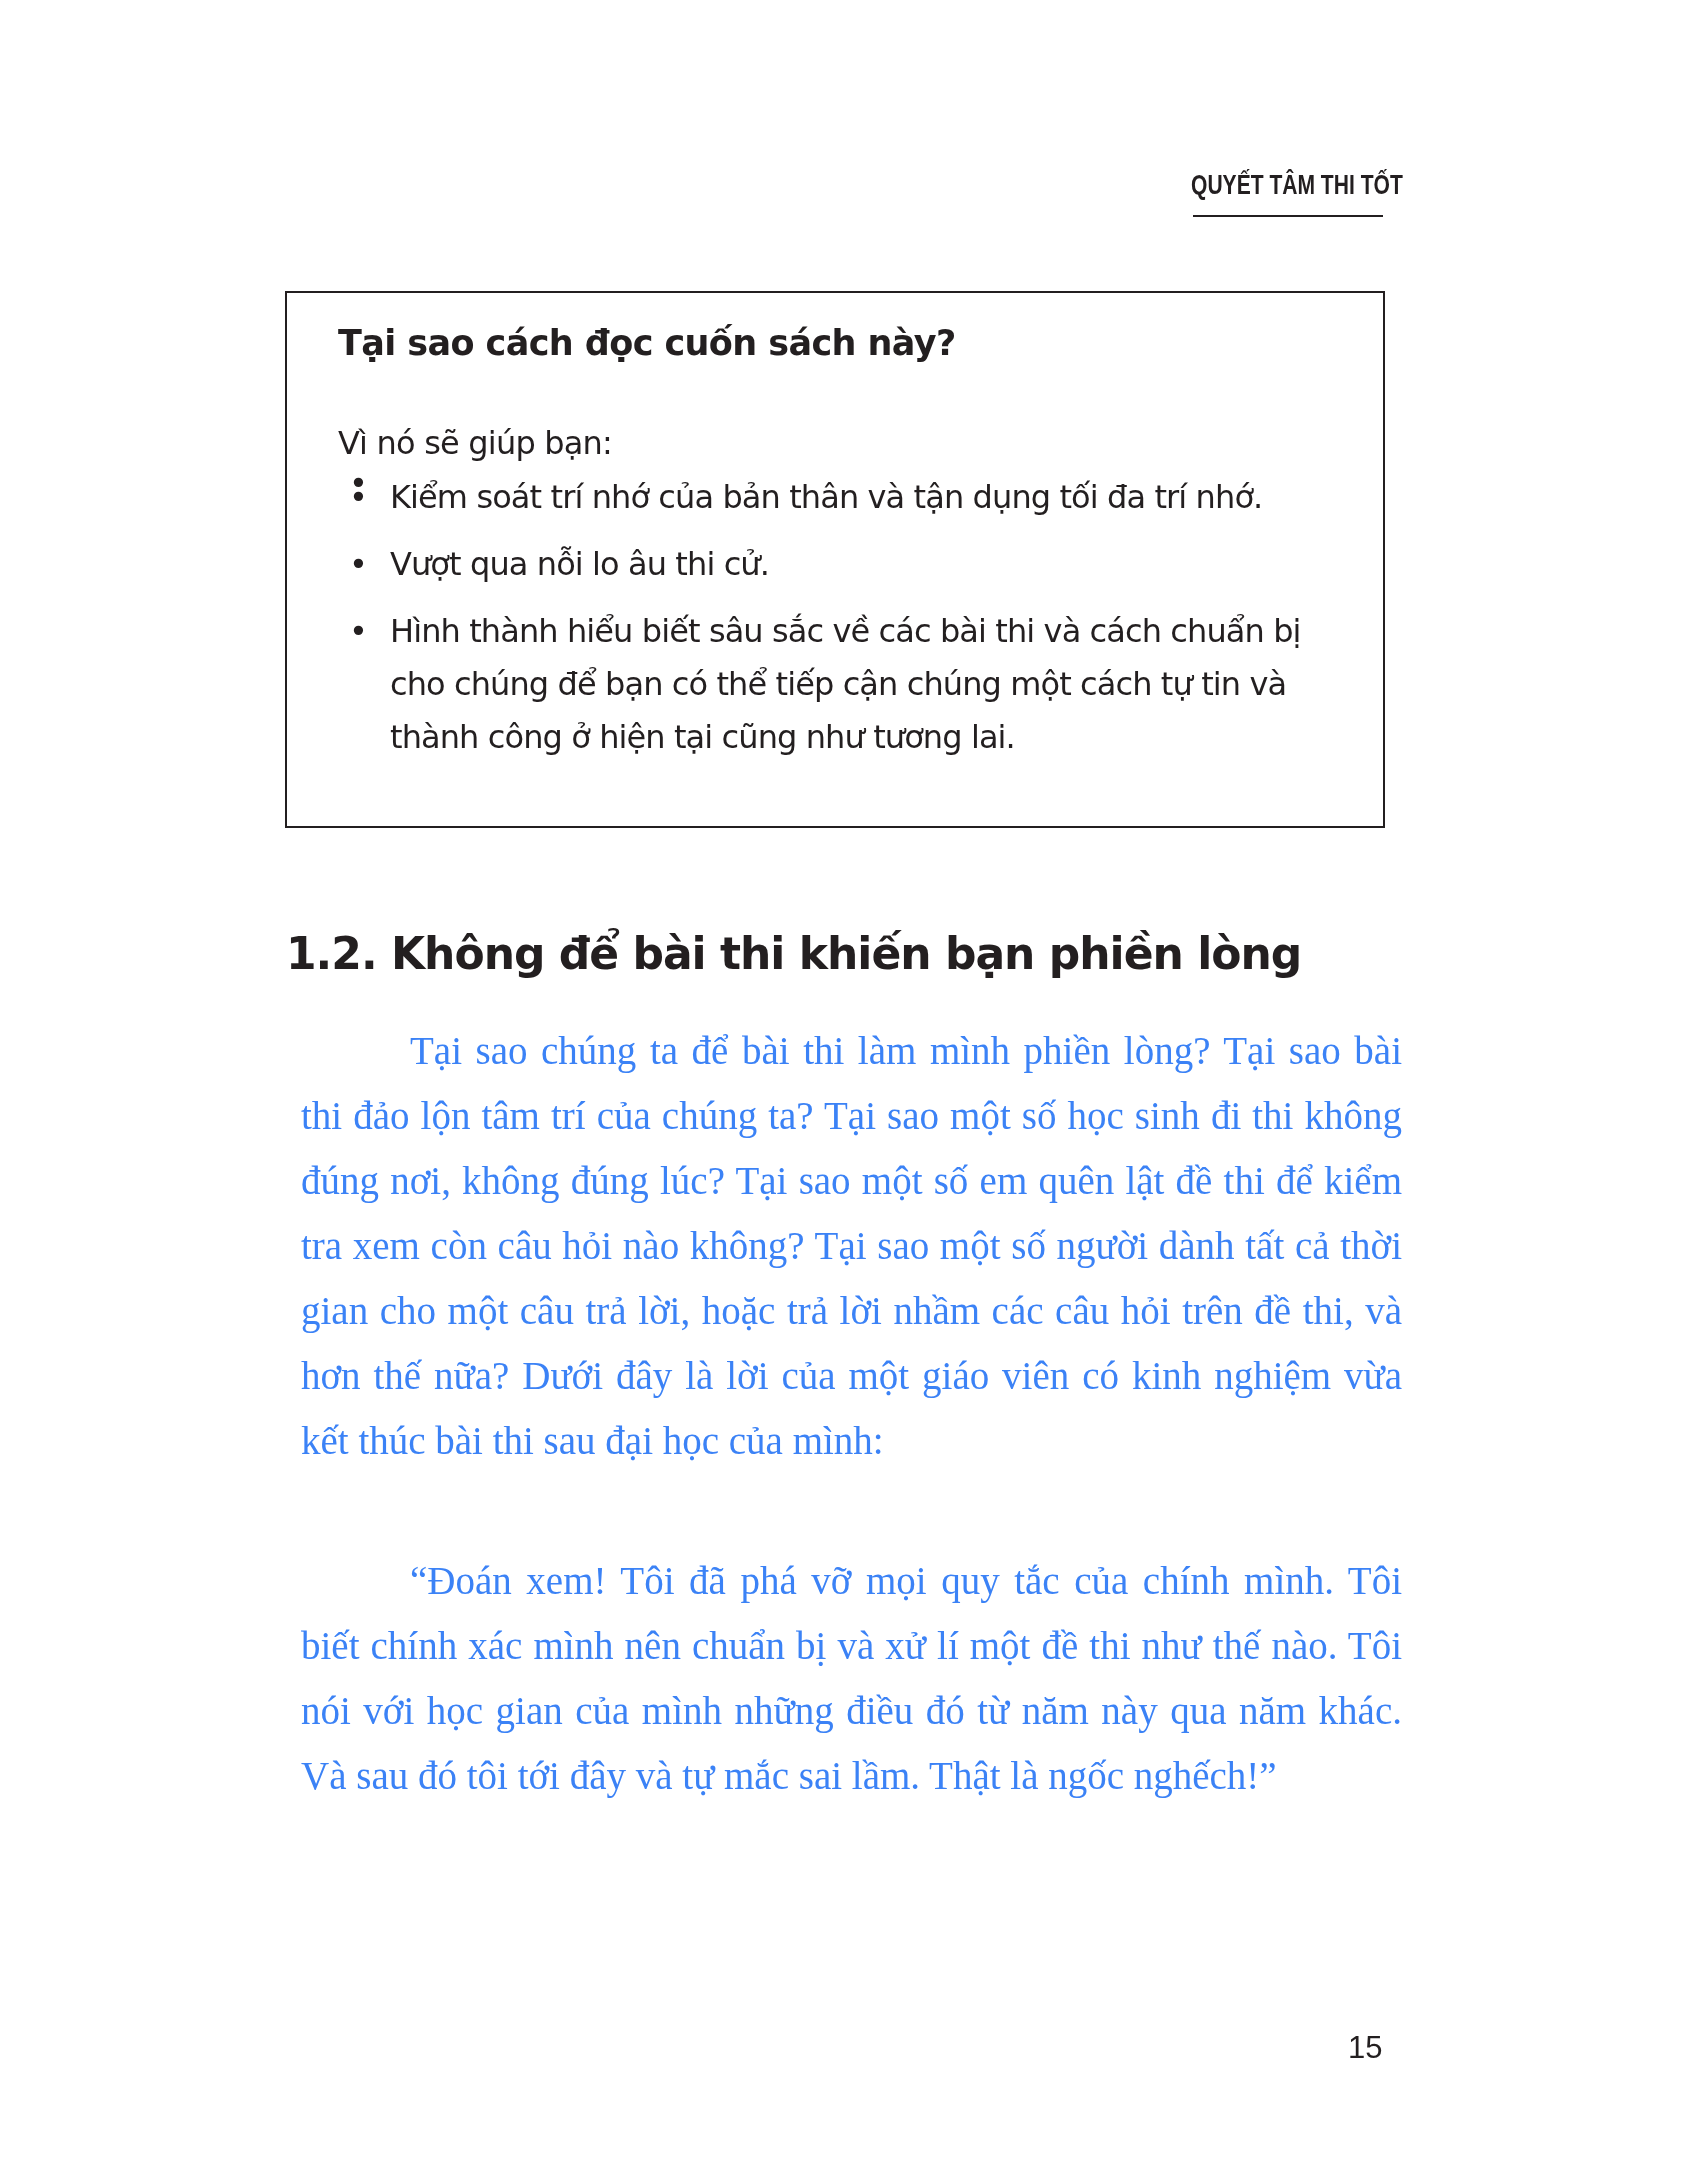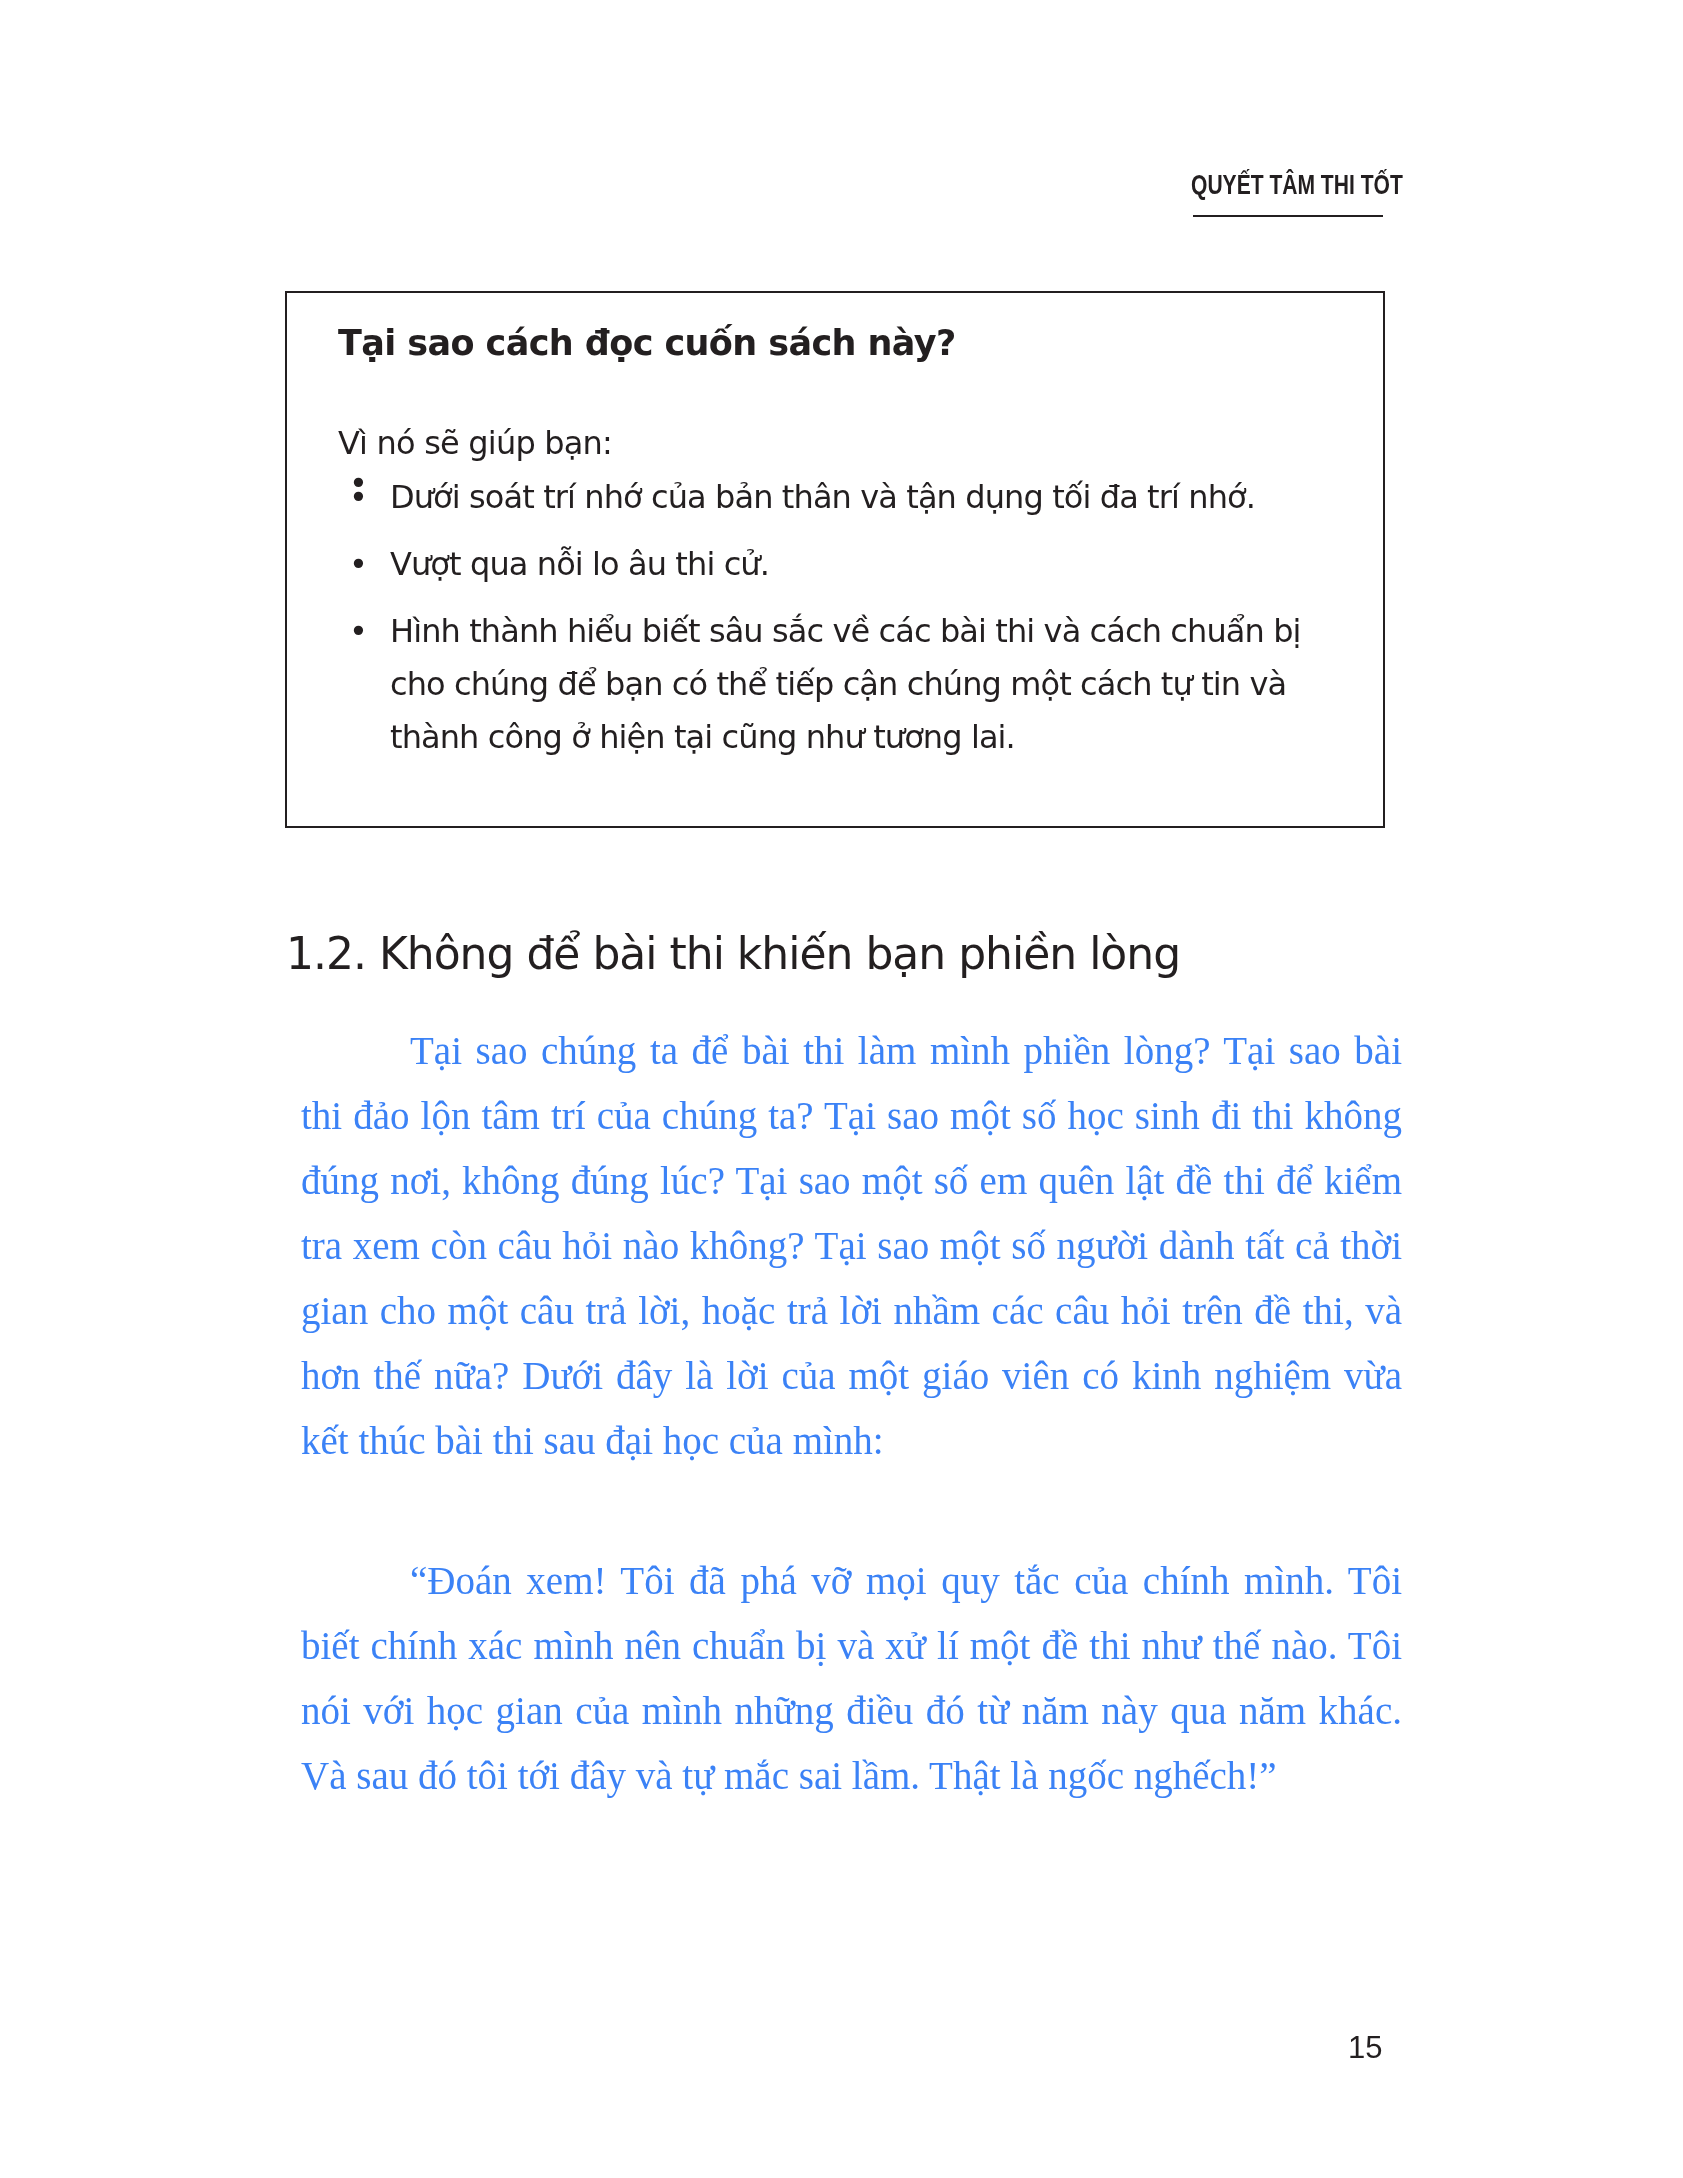--- a/index.html
+++ b/index.html
@@ -29,21 +29,21 @@
     margin-top: 32px;
   }
   .bullet-list { position: absolute; left: 347px; top: 457px; width: 1000px; margin: 0; padding: 0; list-style: none; }
   .bullet-item {
     position: relative; padding-left: 43px; margin-bottom: 14px;
     font-family: "DejaVu Sans", sans-serif; font-size: 32px; line-height: 53px; color: #231f20; letter-spacing: -0.9px;
   }
   .bullet-dot { position: absolute; left: 2px; top: 0; font-size: 32px; }
   .section-title {
     position: absolute; left: 286px; top: 928px;
-    font-family: "DejaVu Sans", sans-serif; font-weight: normal; font-size: 44px; color: #231f20;
+    font-family: "DejaVu Sans", sans-serif; font-weight: bold; font-size: 44px; color: #231f20;
     letter-spacing: -1px; white-space: nowrap;
   }
   .body-para {
     position: absolute; left: 285px; width: 1101px;
     font-family: "Liberation Serif", serif; font-size: 39px; line-height: 65px; color: #3b82f6;
     text-align: justify; text-indent: 109px; margin: 16px;
   }
   .para-1 { top: 1002px; }
   .para-2 { top: 1532px; }
   .page-number {
@@ -59,21 +59,21 @@
 
 <div class="callout-box"></div>
 <div class="callout-title">Tại sao cách đọc cuốn sách này?</div>
 <div class="callout-intro">Vì nó sẽ giúp bạn:</div>
 <ul class="bullet-list">
   <li class="bullet-item">
     <span class="bullet-dot">•</span>
   </li>
   <li class="bullet-item">
     <span class="bullet-dot">•</span>
-    <span>Dưới soát trí nhớ của bản thân và tận dụng tối đa trí nhớ.</span>
+    <span>Kiểm soát trí nhớ của bản thân và tận dụng tối đa trí nhớ.</span>
   </li>
   <li class="bullet-item">
     <span class="bullet-dot">•</span>
     <span>Vượt qua nỗi lo âu thi cử.</span>
   </li>
   <li class="bullet-item">
     <span class="bullet-dot">•</span>
     <span>Hình thành hiểu biết sâu sắc về các bài thi và cách chuẩn bị cho chúng để bạn có thể tiếp cận chúng một cách tự tin và thành công ở hiện tại cũng như tương lai.</span>
   </li>
 </ul>

